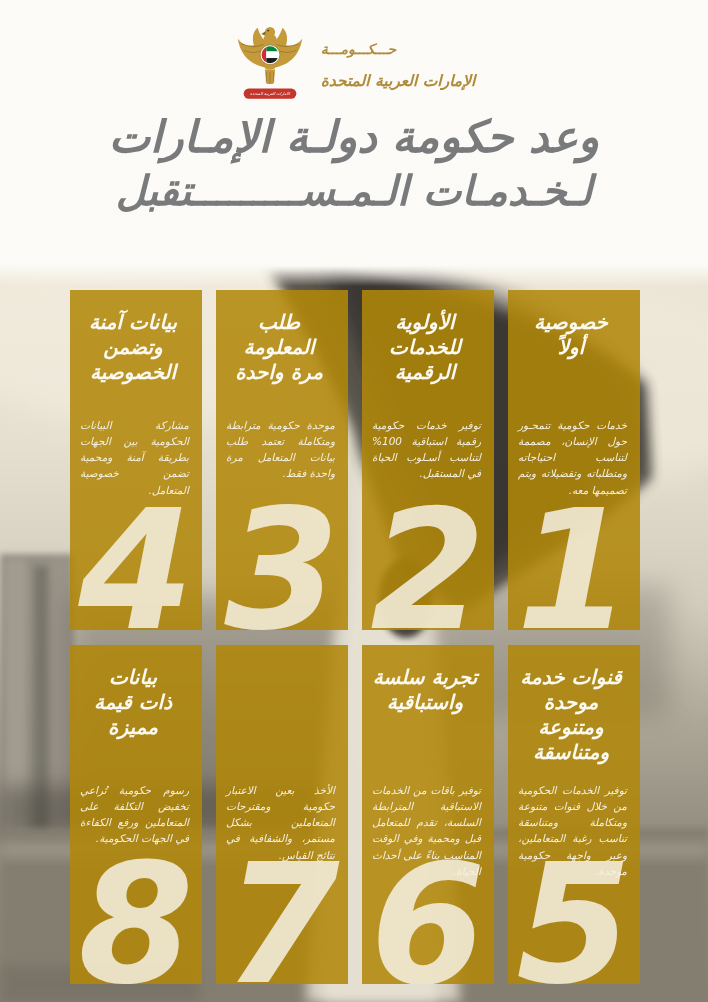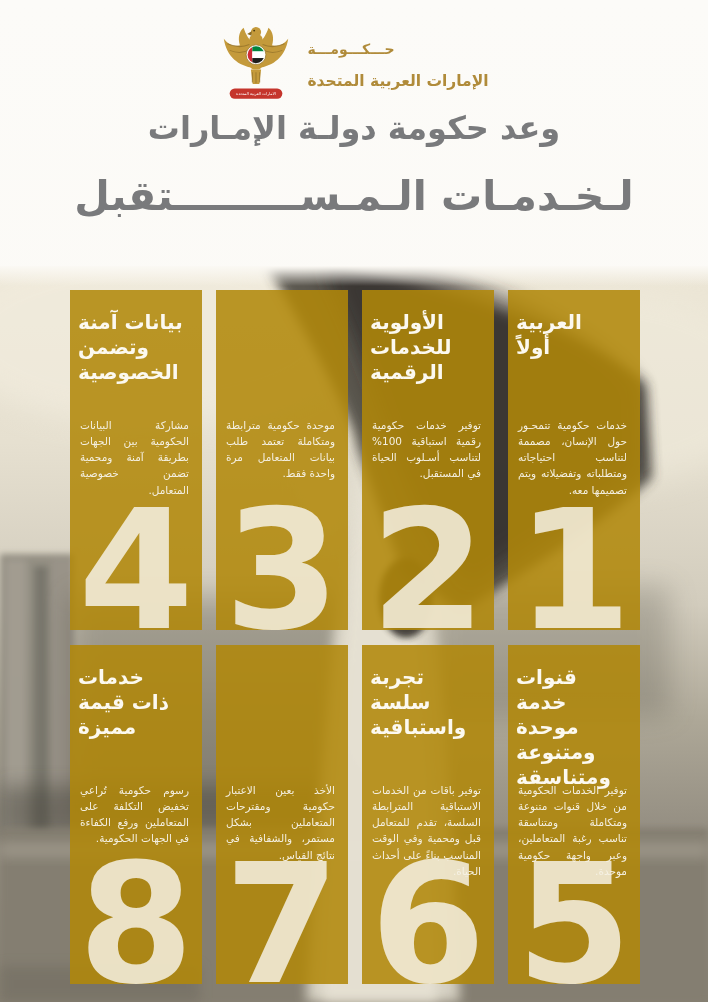--- a/index.html
+++ b/index.html
@@ -1,48 +1,49 @@
 <!DOCTYPE html>
 <html lang="ar"><head>
 <meta charset="utf-8">
 <style>
   html,body{margin:0;padding:0;background:#ffffff;}
   .poster{
     position:relative;width:708px;height:1002px;overflow:hidden;
     background:linear-gradient(180deg,#fcfbf8 0%,#fbf9f4 75%,#f4efe3 100%);
     font-family:"DejaVu Sans",sans-serif;
+    font-style:italic;
   }
   
   .logo-row{position:absolute;top:24px;left:0;width:708px;display:flex;justify-content:center;align-items:center;gap:14px;}
   .logo-text{display:flex;flex-direction:column;align-items:flex-end;color:#b08b3a;font-weight:bold;direction:rtl;}
   .logo-gov{font-size:14px;}
   .logo-country{font-size:15.5px;margin-top:15px;}
   .main-title{position:absolute;top:108px;left:0;width:708px;text-align:center;color:#797a7c;font-weight:bold;direction:rtl;}
-  .main-title .t1{font-size:32px;line-height:1.3;}
-  .main-title .t2{font-size:41px;line-height:1.3;margin-top:20px;}
+  .main-title .t1{font-size:44px;line-height:1.3;}
+  .main-title .t2{font-size:41px;line-height:1.3;}
   
   .photo{
     position:absolute;left:0;top:266px;width:708px;height:736px;
     background:linear-gradient(180deg,#ece6d6 0%,#e6e0d0 24%,#d2ccbd 46%,#ada797 62%,#928c80 78%,#868073 100%);
   }
   .photo:after{content:"";position:absolute;left:0;top:0;width:100%;height:20px;
     background:linear-gradient(180deg,#fbf9f4,rgba(251,249,244,0));}
   .photo-shapes{position:absolute;left:0;top:0;}
   
   .cards{
     position:absolute;left:70px;top:290px;width:570px;
     display:grid;direction:rtl;
     grid-template-columns:repeat(4,132px);
     grid-template-rows:340px 339px;
     column-gap:14px;row-gap:15px;
   }
   .card{position:relative;background:rgba(177,136,9,.87);overflow:hidden;}
   .card-title{
     margin:0;padding:20px 14px 0 8px;font-weight:bold;font-size:20px;line-height:1.25;
-    color:#fcf9f0;text-align:left;direction:rtl;white-space:pre-line;
+    color:#fcf9f0;text-align:center;direction:rtl;white-space:pre-line;
   }
   .card-desc{
     position:absolute;right:13px;left:10px;font-size:10.5px;line-height:1.55;
     color:#f4efe0;text-align:justify;direction:rtl;
   }
   .row1 .card-desc{top:116px;}
   .row2 .card-desc{top:126px;}
   .card-num{
     position:absolute;bottom:-24px;left:0;right:0;text-align:center;
     font-size:166px;line-height:1;font-weight:bold;color:rgba(246,241,228,.85);
@@ -131,33 +132,36 @@
     </div>
   </div>
 
   <div class="main-title">
     <div class="t1">وعد حكومة دولـة الإمـارات</div>
     <div class="t2">لـخـدمـات الـمـســـــــــتقبل</div>
   </div>
 
   <div class="cards">
     <div class="card row1">
-      <h3 class="card-title">العربية
+      <h3 class="card-title">خصوصية
 أولاً</h3>
       <p class="card-desc">خدمات حكومية تتمحـور حول الإنسان، مصممة لتناسب احتياجاته ومتطلباته وتفضيلاته ويتم تصميمها معه.</p>
       <div class="card-num">1</div>
     </div>
     <div class="card row1">
       <h3 class="card-title">الأولوية
 للخدمات
 الرقمية</h3>
       <p class="card-desc">توفير خدمات حكومية رقمية استباقية 100% لتناسب أسـلوب الحياة في المستقبل.</p>
       <div class="card-num">2</div>
     </div>
     <div class="card row1">
+      <h3 class="card-title">طلب
+المعلومة
+مرة واحدة</h3>
       <p class="card-desc">موحدة حكومية مترابطة ومتكاملة تعتمد طلب بيانات المتعامل مرة واحدة فقط.</p>
       <div class="card-num">3</div>
     </div>
     <div class="card row1">
       <h3 class="card-title">بيانات آمنة
 وتضمن
 الخصوصية</h3>
       <p class="card-desc">مشاركة البيانات الحكومية بين الجهات بطريقة آمنة ومحمية تضمن خصوصية المتعامل.</p>
       <div class="card-num">4</div>
     </div>
@@ -173,21 +177,21 @@
       <h3 class="card-title">تجربة سلسة
 واستباقية</h3>
       <p class="card-desc">توفير باقات من الخدمات الاستباقية المترابطة السلسة، تقدم للمتعامل قبل ومحمية وفي الوقت المناسب بناءً على أحداث الحياة.</p>
       <div class="card-num">6</div>
     </div>
     <div class="card row2">
       <p class="card-desc">الأخذ بعين الاعتبار حكومية ومقترحات المتعاملين بشكل مستمر، والشفافية في نتائج القياس.</p>
       <div class="card-num">7</div>
     </div>
     <div class="card row2">
-      <h3 class="card-title">خدمات
+      <h3 class="card-title">بيانات
 ذات قيمة
 مميزة</h3>
       <p class="card-desc">رسوم حكومية تُراعي تخفيض التكلفة على المتعاملين ورفع الكفاءة في الجهات الحكومية.</p>
       <div class="card-num">8</div>
     </div>
   </div>
 
 </div>
 
 </body></html>

